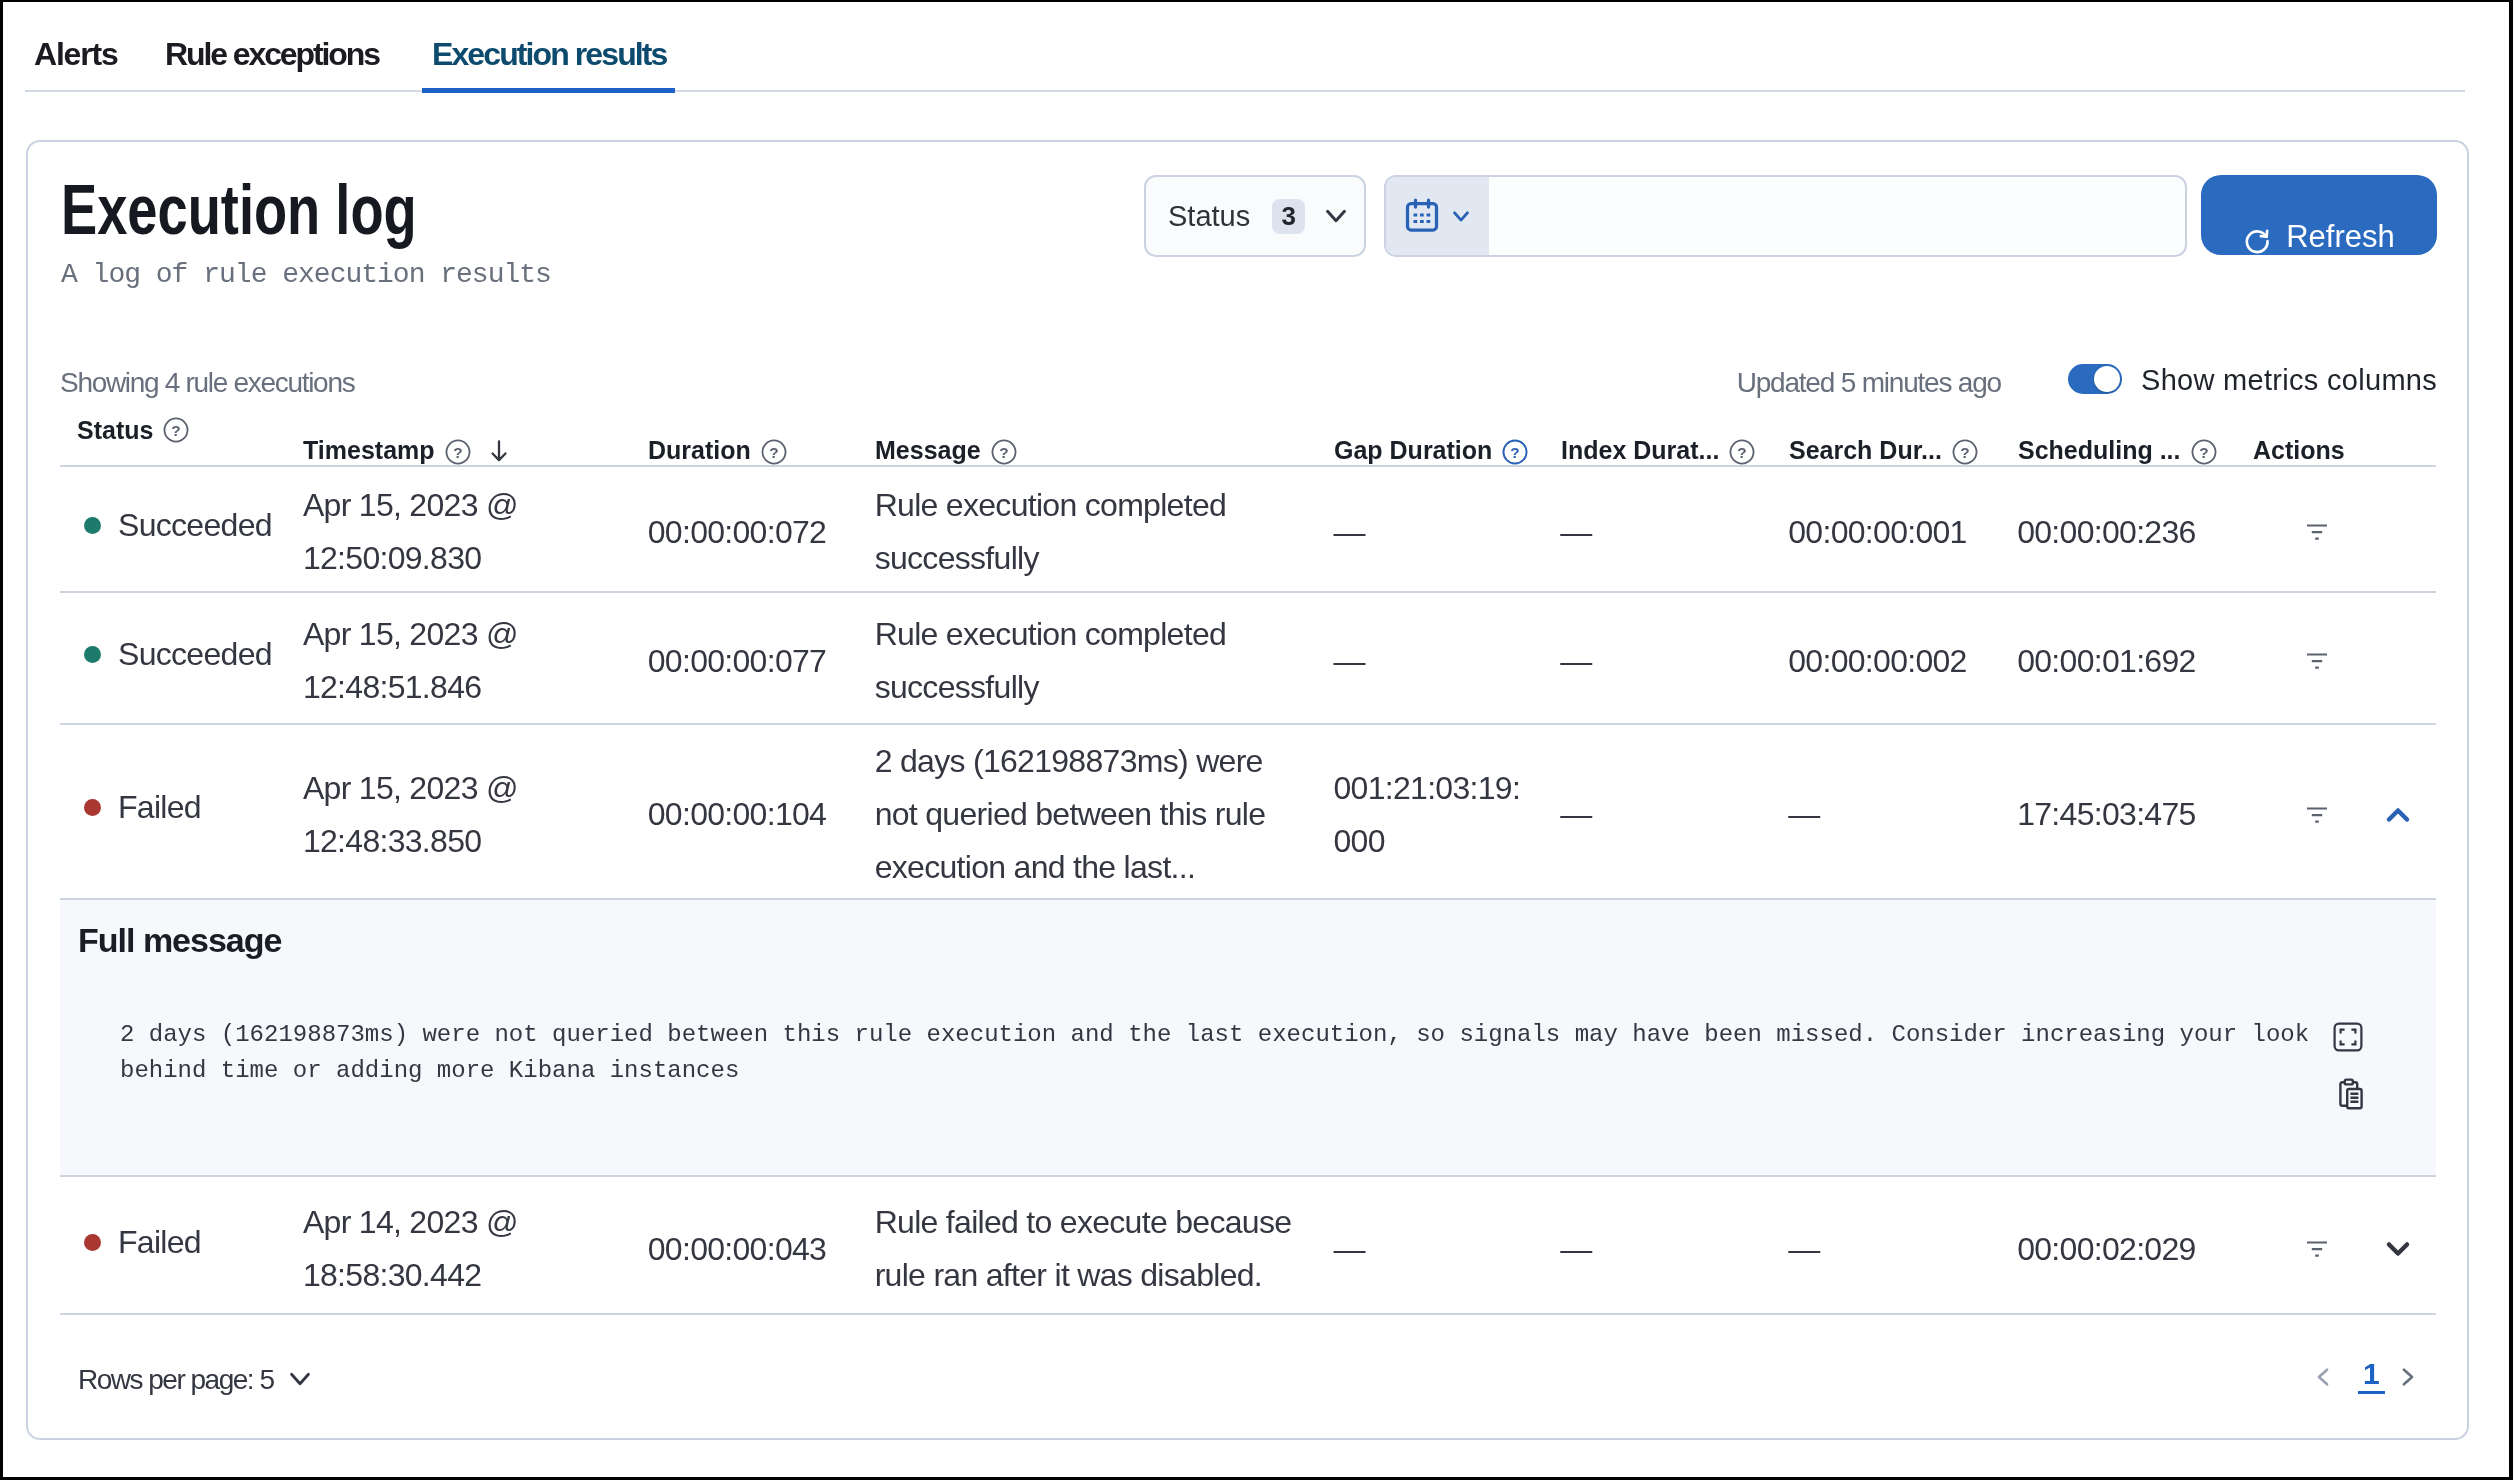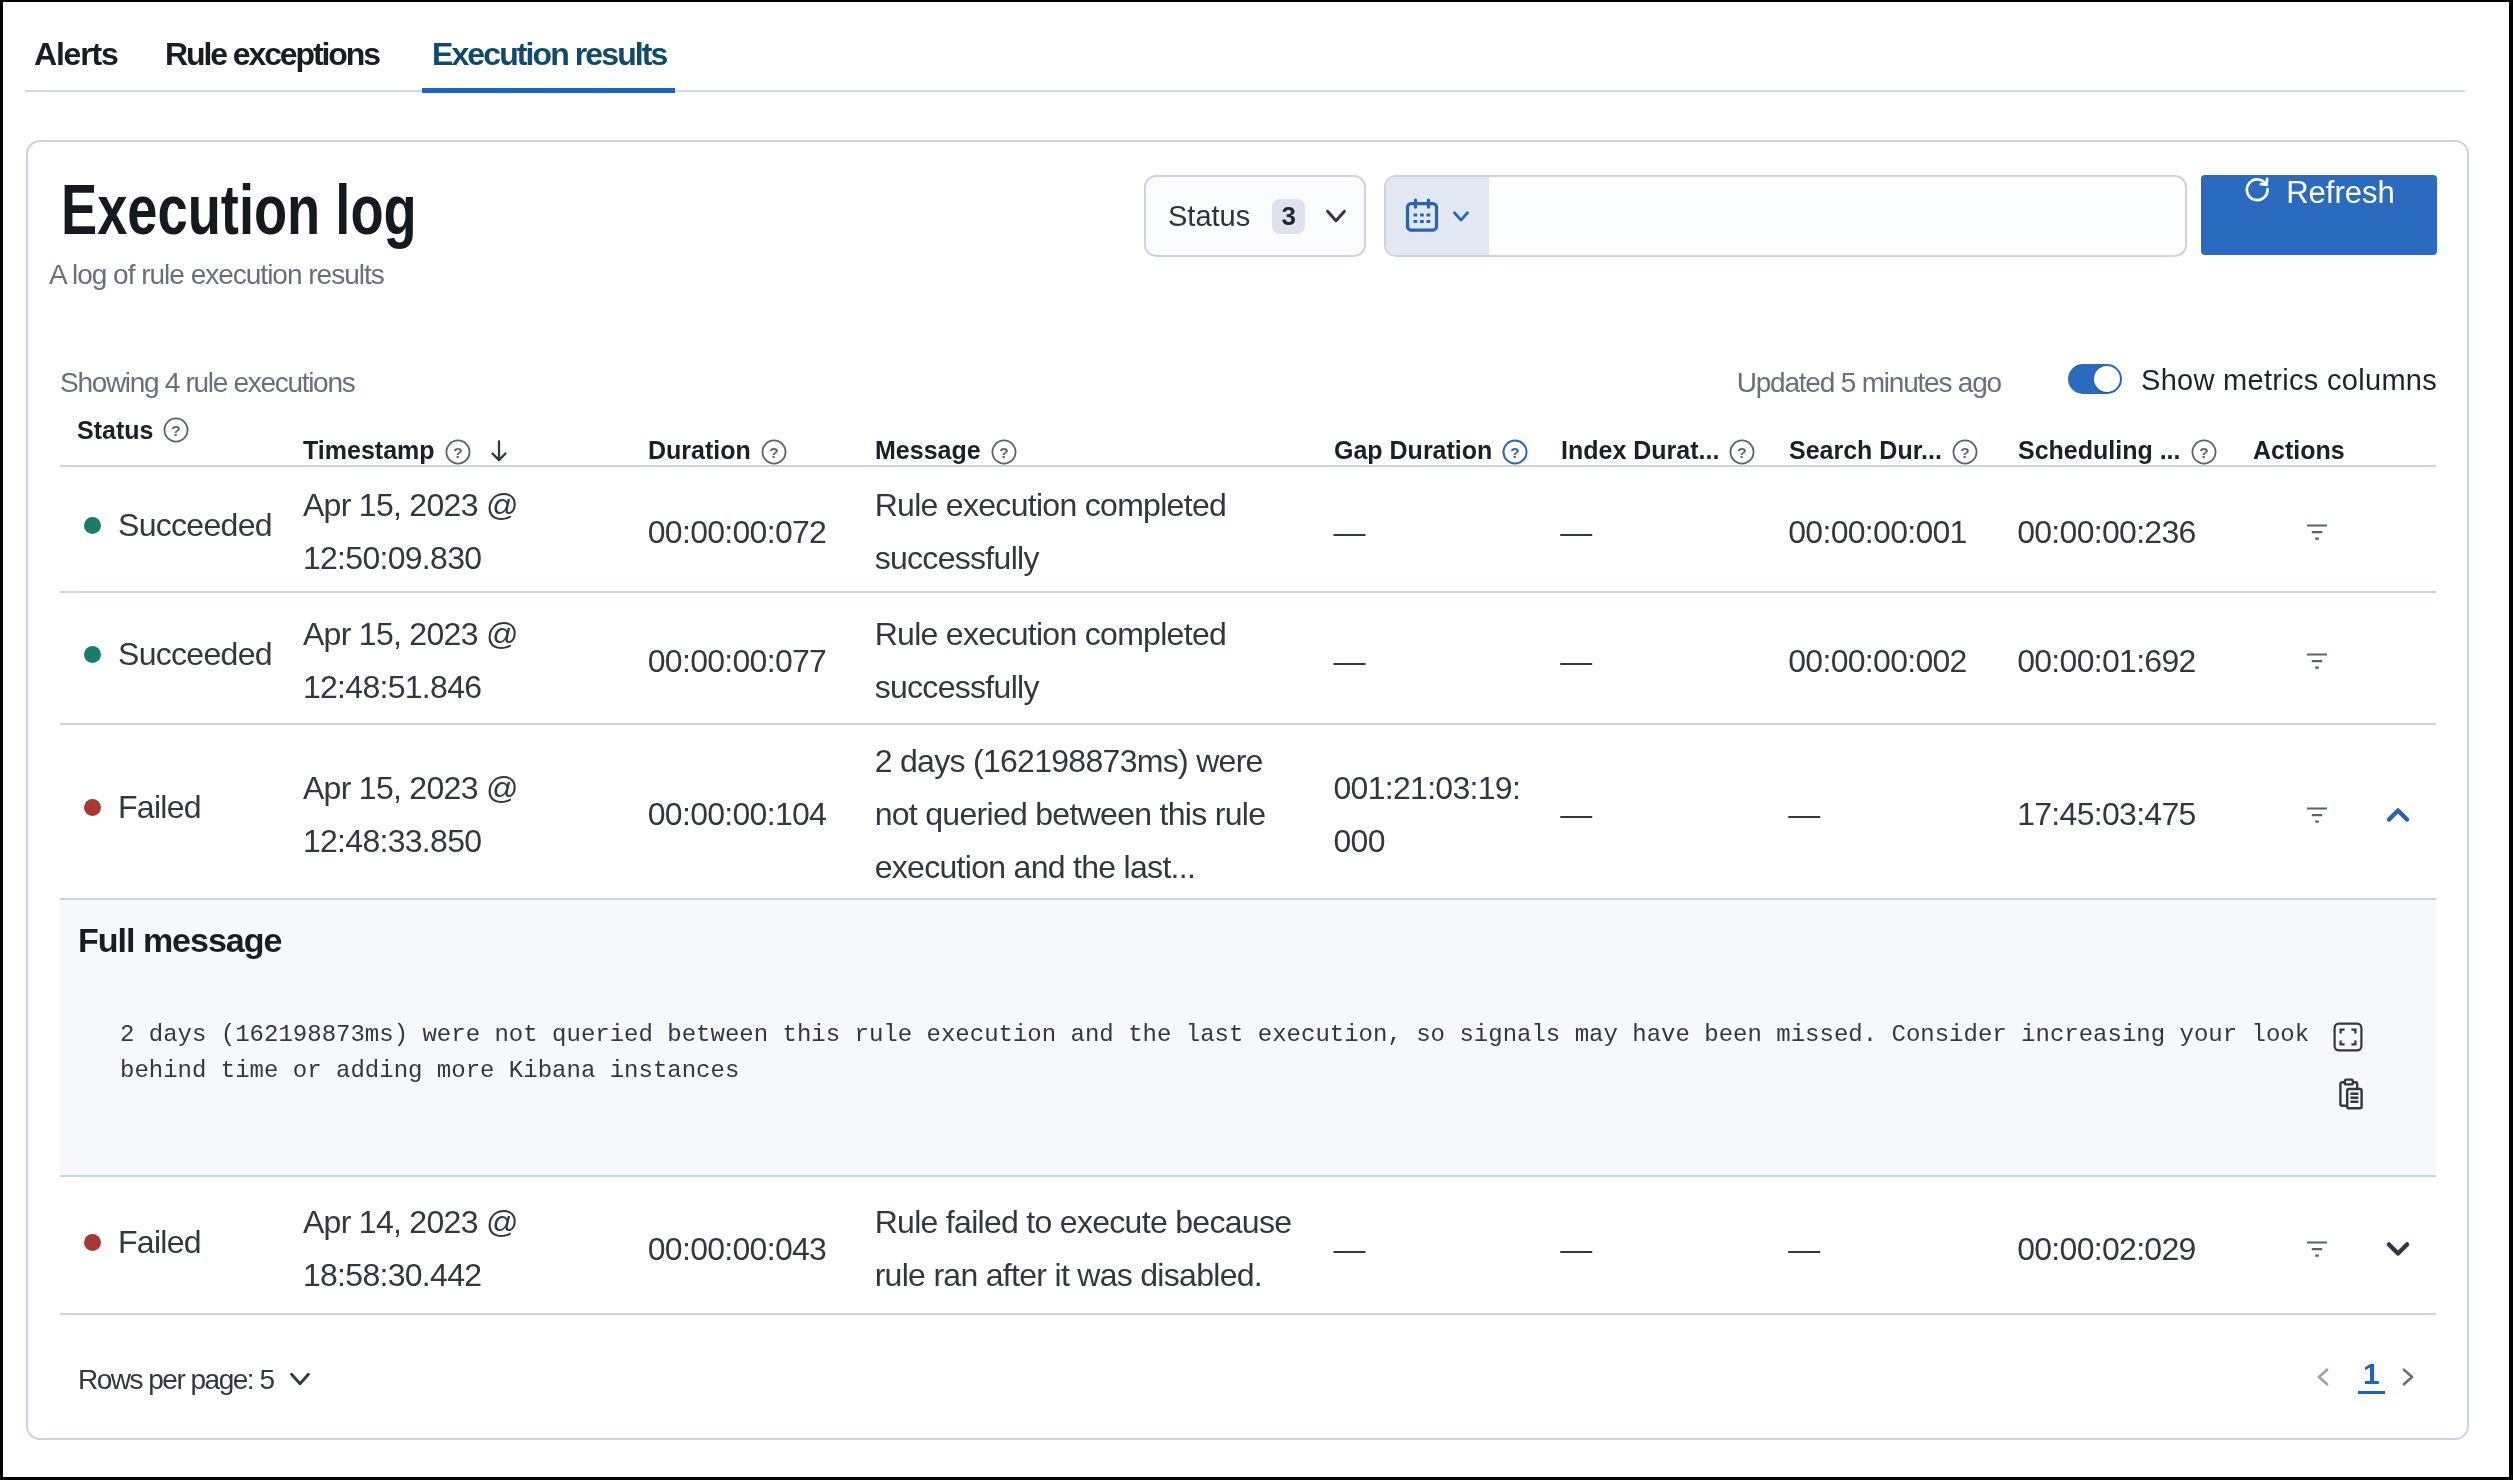--- a/index.html
+++ b/index.html
@@ -8,29 +8,29 @@
 .abs { position:absolute; }
 .frame { position:absolute; inset:0; border:solid #000; border-width:2px 4px 4px 3px; pointer-events:none; z-index:99; }
 
 .tab { position:absolute; font-size:32px; font-weight:700; color:#1a1c21; line-height:32px; white-space:nowrap; }
 .tab.sel { color:#0c4a6e; }
 .tabrule { position:absolute; left:25px; top:90px; width:2440px; height:2px; background:#d3dae6; }
 .tabline { position:absolute; left:422px; top:88px; width:253px; height:5px; background:#1d62c5; }
 
 .panel { position:absolute; left:26px; top:140px; width:2443px; height:1300px; border:2px solid #cbd3e2; border-radius:14px; background:#fff; }
 .title { position:absolute; left:61px; top:175px; font-size:70px; font-weight:700; color:#16191f; line-height:70px; transform:scaleX(0.775); transform-origin:left; }
-.subtitle { position:absolute; left:49px; top:261px; font-size:28px; color:#69707d; line-height:28px; letter-spacing:-1px; }
+.subtitle { position:absolute; left:61px; top:261px; font-size:28px; color:#69707d; line-height:28px; letter-spacing:-1px;font-family:Liberation Mono, monospace; }
 
 .statusbtn { position:absolute; left:1144px; top:175px; width:222px; height:82px; border:2px solid #cbd3e2; border-radius:12px; background:#fafbfd; display:flex; align-items:center; padding-left:22px; }
 .statusbtn .lbl { font-size:29px; font-weight:500; color:#2f3339; }
 .badge { margin-left:22px; width:33px; height:35px; background:#dde3ee; border-radius:8px; display:flex; align-items:center; justify-content:center; font-size:26px; font-weight:600; color:#23262b; }
 .datepicker { position:absolute; left:1384px; top:175px; width:803px; height:82px; border:2px solid #cbd3e2; border-radius:12px; background:#fcfdfe; display:flex; }
 .dpleft { width:103px; height:100%; background:#e2e8f2; border-radius:9px 0 0 9px; display:flex; align-items:center; justify-content:center; gap:6px; }
 .dptext { flex:1; display:flex; align-items:center; padding-left:13px; font-size:30px; color:#1d2126; }
-.refresh { position:absolute; left:2201px; top:175px; width:236px; height:80px; background:#2a6bbf; border-radius:4px; display:flex; align-items:flex-start; justify-content:center; gap:15px; color:#fff; font-size:31px; font-weight:500; }
+.refresh { position:absolute; left:2201px; top:175px; width:236px; height:80px; background:#2a6bbf; border-radius:20px; display:flex; align-items:flex-end; justify-content:center; gap:15px; color:#fff; font-size:31px; font-weight:500; }
 
 .showing { position:absolute; left:60px; top:369px; font-size:28px; color:#69707d; line-height:28px; letter-spacing:-1.3px; }
 .updated { position:absolute; right:512px; top:369px; font-size:28px; color:#69707d; line-height:28px; letter-spacing:-1.2px; }
 .toggle { position:absolute; left:2068px; top:364px; width:54px; height:30px; border-radius:15px; background:#2a6bbf; }
 .knob { position:absolute; left:26px; top:2px; width:26px; height:26px; border-radius:50%; background:#fff; box-shadow:0 1px 2px rgba(0,0,0,.25); }
 .showmetrics { position:absolute; left:2141px; top:366px; font-size:29px; color:#1f242b; line-height:29px; letter-spacing:0.3px; }
 
 .hrow { position:absolute; left:60px; top:415px; width:2376px; height:50px; display:flex; }
 .hcell { font-size:25px; font-weight:700; color:#1b1f27; display:flex; align-items:flex-end; white-space:nowrap; line-height:30px; }
 .hrow .c1 { padding-left:17px; align-items:flex-start; }

